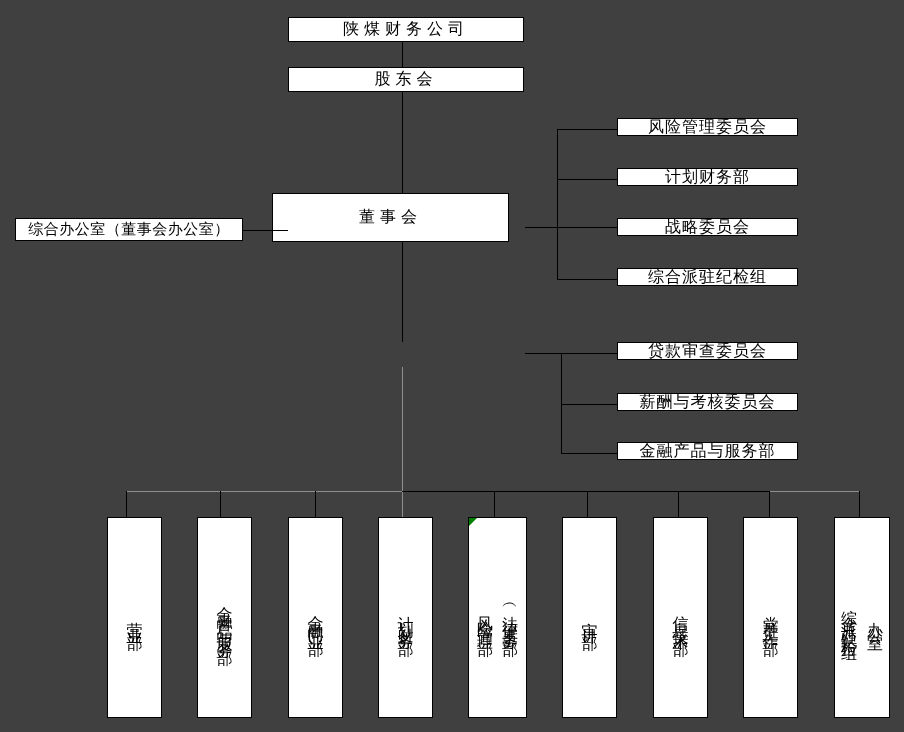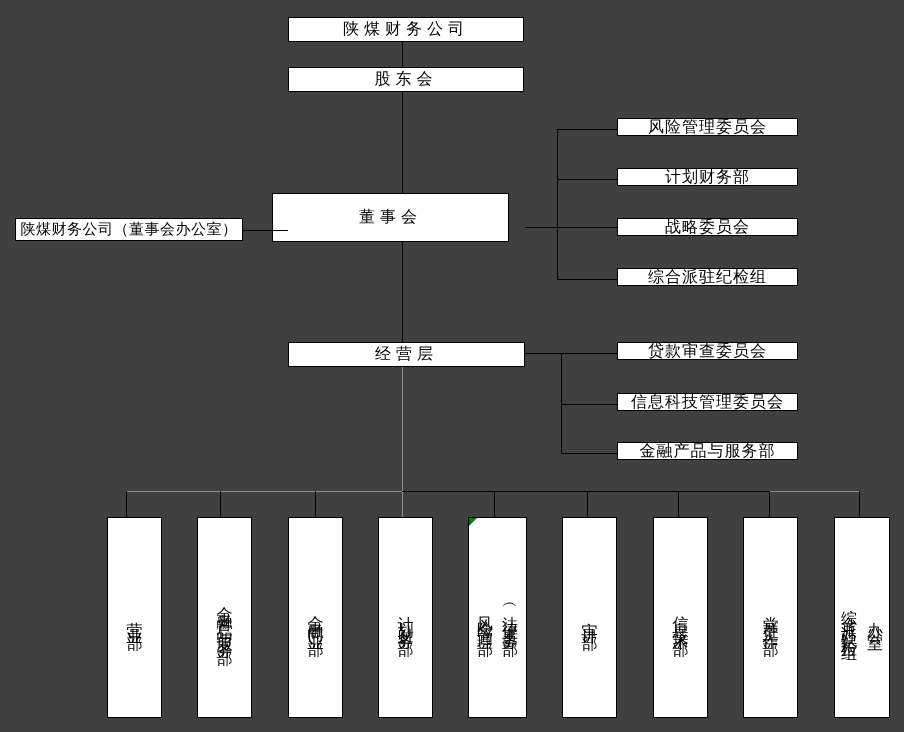--- a/index.html
+++ b/index.html
@@ -47,31 +47,30 @@
 <body>
 
 <div class="stage">
 
   <div class="hbox" style="left:288px;top:17px;width:236px;height:25px">陕煤财务公司</div>
 
   <div class="hbox" style="left:288px;top:67px;width:236px;height:25px">股东会</div>
 
   <div class="hbox" style="left:272px;top:193px;width:237px;height:49px">董事会</div>
 
-  <div class="obox">陕煤财务公司（董事会办公室）</div>
+  <div class="obox">综合办公室（董事会办公室）</div>
 
-  <div class="hbox" style="left:288px;top:342px;width:237px;height:25px">经营层</div>
 
   <div class="cbox" style="top:118px">风险管理委员会</div>
   <div class="cbox" style="top:168px">计划财务部</div>
   <div class="cbox" style="top:218px">战略委员会</div>
   <div class="cbox" style="top:268px">综合派驻纪检组</div>
 
   <div class="cbox" style="top:342px">贷款审查委员会</div>
-  <div class="cbox" style="top:393px">信息科技管理委员会</div>
+  <div class="cbox" style="top:393px">薪酬与考核委员会</div>
   <div class="cbox" style="top:442px">金融产品与服务部</div>
 
   <div class="vbox" style="left:107px;width:55px">
     <div class="vcol">营业部</div>
   </div>
 
   <div class="vbox" style="left:197px;width:55px">
     <div class="vcol">金融产品与服务部</div>
   </div>
 

